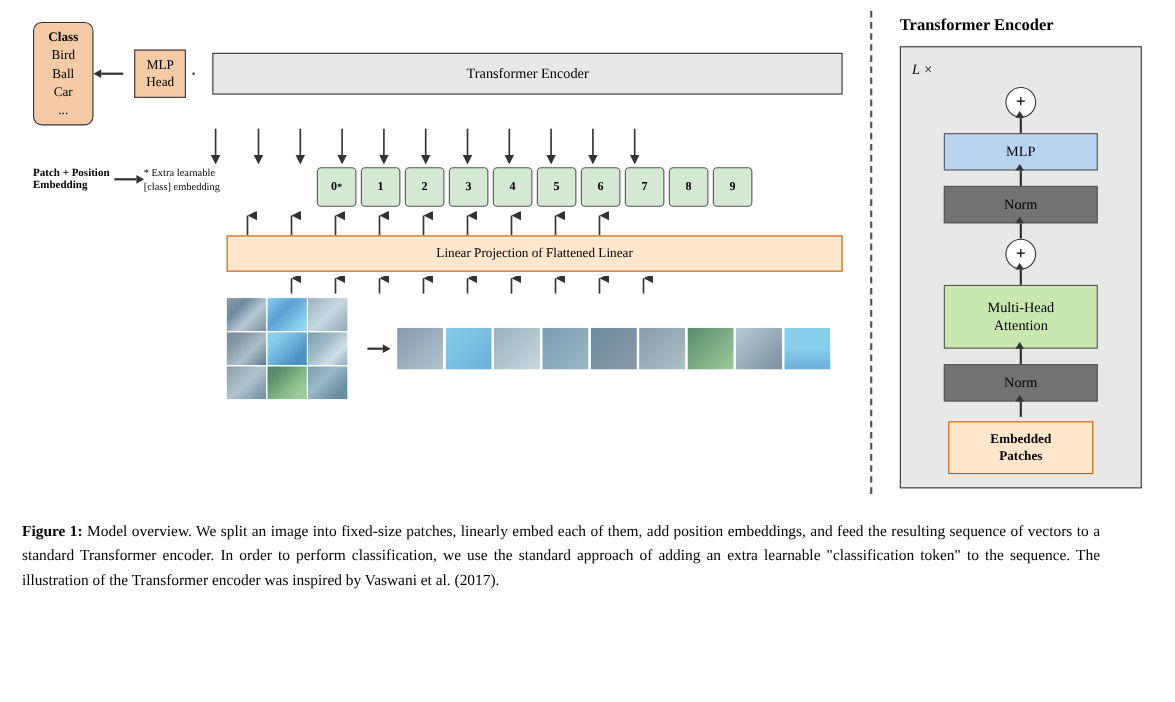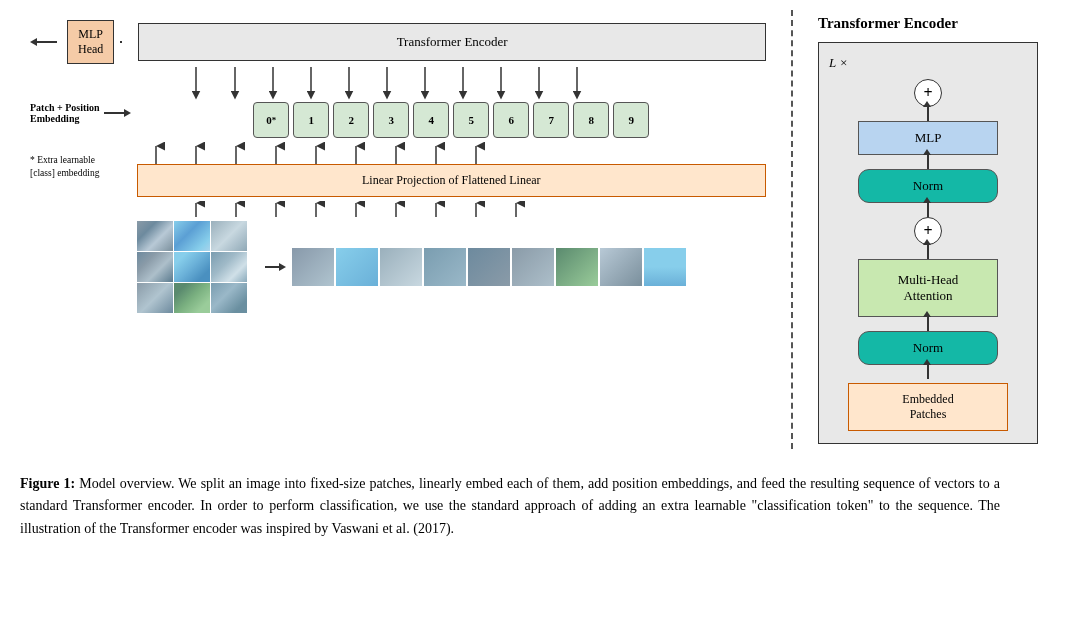--- a/index.html
+++ b/index.html
@@ -83,21 +83,20 @@
     
     .patch-area {
       display: flex;
       flex-direction: row;
       align-items: flex-start;
       margin-top: 5px;
     }
 
     .patch-label-col {
       display: flex;
-      flex-direction: column;
       justify-content: flex-start;
       font-size: 11px;
       margin-right: 6px;
       min-width: 90px;
     }
 
     .tokens-and-linear {
       flex: 1;
       display: flex;
       flex-direction: column;
@@ -233,22 +232,21 @@
       text-align: center;
       border: 1.5px solid #555;
       font-size: 13px;
     }
 
     .enc-mlp {
       background: #b8d4f0;
     }
 
     .enc-norm {
-      background: #14b8a6;
-      border-radius: 11px;
+      background: #737373;
     }
 
     .enc-mha {
       background: #c8e8b0;
       padding: 12px 0;
     }
 
     .enc-add-circle {
       width: 28px;
       height: 28px;
@@ -261,22 +259,23 @@
       font-size: 16px;
       font-weight: bold;
     }
 
     .embedded-patches-box {
       background: #ffe6cc;
       border: 1.5px solid #c85a00;
       padding: 8px 12px;
       text-align: center;
       font-size: 12px;
-      width: 160px;
+      width: 132px;
       margin-top: 4px;
+      font-weight: bold;
     }
 
     
     .enc-arrow-up {
       width: 2px;
       height: 14px;
       background: #333;
       position: relative;
       margin: 0 auto;
     }
@@ -346,20 +345,27 @@
 <body>
 
 <div class="main-container">
 
   <div class="diagram-area">
 
     <div class="vit-section">
 
       <div class="top-row">
 
+        <div class="class-box">
+          <div style="font-weight:bold;">Class</div>
+          <div>Bird</div>
+          <div>Ball</div>
+          <div>Car</div>
+          <div>...</div>
+        </div>
 
         <div class="left-arrow-mlp">
           <div class="head"></div>
           <div class="line"></div>
         </div>
 
         <div class="mlp-head-box" style="white-space:pre-line;">MLP
 Head</div>
 
         <div style="display:flex;align-items:center;margin:0 6px;">

